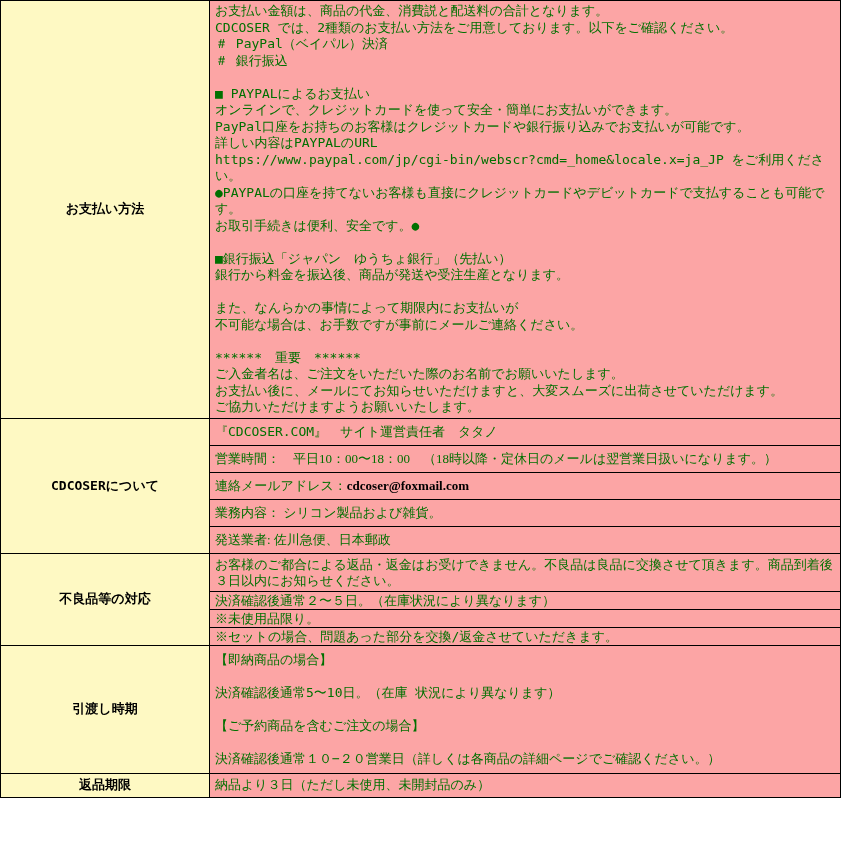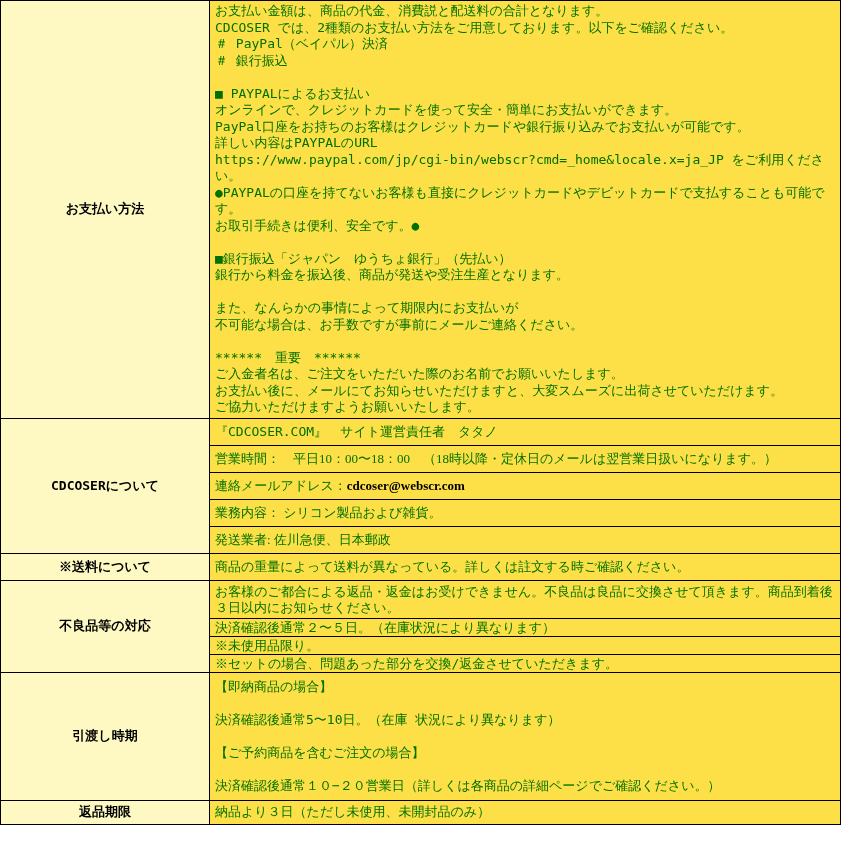--- a/index.html
+++ b/index.html
@@ -28,21 +28,21 @@
     color: #000000;
     font-weight: bold;
     font-size: 13px;
     text-align: center;
     vertical-align: middle;
     padding: 2px 4px;
   }
   table.shop-info td {
     padding: 0;
     vertical-align: top;
-    background: #fde047;
+    background: #fca5a5;
     color: #007000;
     line-height: 16.5px;
   }
   .pre {
     white-space: pre-wrap;
     word-break: break-all;
   }
   .pad {
     padding: 2px 5px;
   }
@@ -113,33 +113,27 @@
 お支払い後に、メールにてお知らせいただけますと、大変スムーズに出荷させていただけます。
 ご協力いただけますようお願いいたします。</div>
       </td>
     </tr>
 
     <tr>
       <th>CDCOSERについて</th>
       <td>
         <div class="subrow">『CDCOSER.COM』　サイト運営責任者　タタノ</div>
         <div class="subrow">営業時間：　平日10：00〜18：00　（18時以降・定休日のメールは翌営業日扱いになります。）</div>
-        <div class="subrow"><span>連絡メールアドレス：</span><span class="email">cdcoser@webscr.com</span></div>
+        <div class="subrow"><span>連絡メールアドレス：</span><span class="email">cdcoser@foxmail.com</span></div>
         <div class="subrow">業務内容： シリコン製品および雑貨。</div>
         <div class="subrow">発送業者: 佐川急便、日本郵政</div>
       </td>
     </tr>
 
 
-    <tr>
-      <th>※送料について</th>
-      <td>
-        <div class="subrow">商品の重量によって送料が異なっている。詳しくは註文する時ご確認ください。</div>
-      </td>
-    </tr>
 
     <tr>
       <th>不良品等の対応</th>
       <td>
         <div class="dblock">お客様のご都合による返品・返金はお受けできません。不良品は良品に交換させて頂きます。商品到着後３日以内にお知らせください。</div>
         <div class="tight">決済確認後通常２〜５日。（在庫状況により異なります）</div>
         <div class="tight">※未使用品限り。</div>
         <div class="tight">※セットの場合、問題あった部分を交換/返金させていただきます。</div>
       </td>
     </tr>

